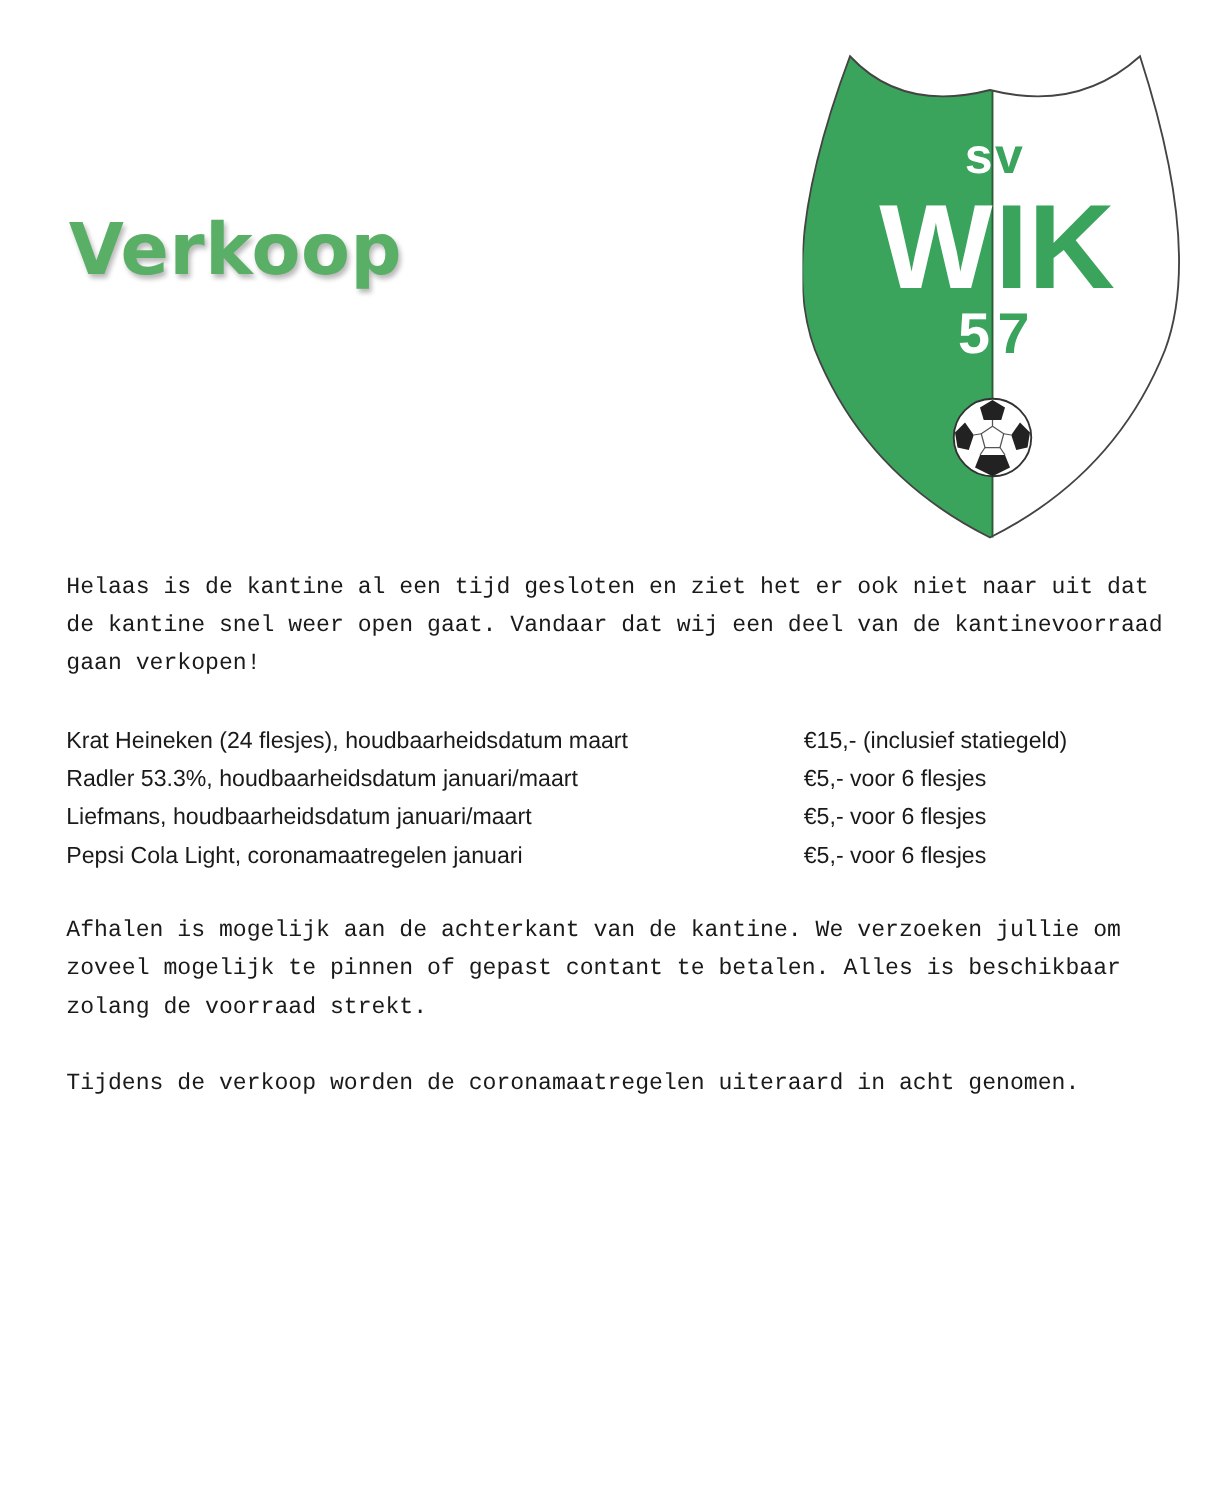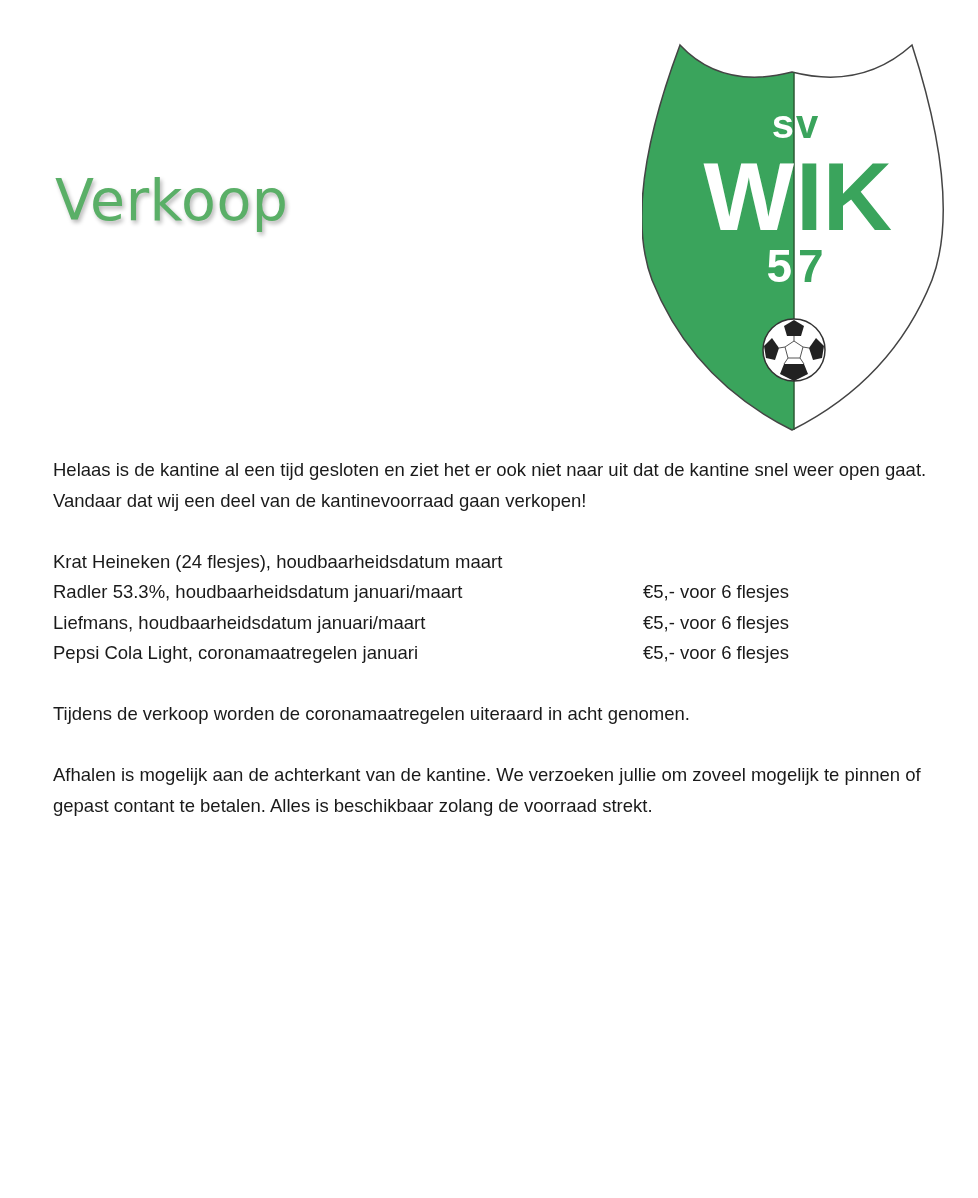--- a/index.html
+++ b/index.html
@@ -14,21 +14,21 @@
       overflow: hidden;
       font-family: "Liberation Sans", "DejaVu Sans", sans-serif;
       color: #1a1a1a;
     }
     .title {
       position: absolute;
       left: 55px;
       top: 150px;
       margin: 0;
       font-family: "DejaVu Sans", "Liberation Sans", sans-serif;
-      font-weight: normal;
+      font-weight: bold;
       font-size: 57px;
       line-height: 100px;
       color: #5aaf67;
       text-shadow: 2px 3px 4px rgba(0,0,0,0.28);
       letter-spacing: 0.5px;
     }
     .title span { display: block; }
     .logo {
       position: absolute;
       left: 642px;
@@ -40,20 +40,21 @@
       position: absolute;
       left: 53px;
       top: 455px;
       width: 880px;
       font-size: 18.5px;
       line-height: 30.5px;
       color: #1a1a1a;
     }
     .content p {
       margin: 0 0 30.5px 0;
+      font-family: Liberation Mono, monospace;
     }
     .items {
       margin: 0 0 30.5px 0;
     }
     .item-row {
       display: flex;
       height: 30.5px;
       gap: 20px;
     }
     .item-name {
@@ -109,30 +110,31 @@
     </g>
   </svg>
 </div>
 
 <div class="content">
   <p>Helaas is de kantine al een tijd gesloten en ziet het er ook niet naar uit dat de kantine snel weer open gaat.  Vandaar dat wij een deel van de kantinevoorraad gaan verkopen!</p>
 
   <div class="items">
     <div class="item-row">
       <span class="item-name">Krat Heineken (24 flesjes), houdbaarheidsdatum maart</span>
+      <span class="item-price">€15,- (inclusief statiegeld)</span>
     </div>
     <div class="item-row">
       <span class="item-name">Radler 53.3%, houdbaarheidsdatum januari/maart</span>
       <span class="item-price">€5,- voor 6 flesjes</span>
     </div>
     <div class="item-row">
       <span class="item-name">Liefmans, houdbaarheidsdatum januari/maart</span>
       <span class="item-price">€5,- voor 6 flesjes</span>
     </div>
     <div class="item-row">
       <span class="item-name">Pepsi Cola Light, coronamaatregelen januari</span>
       <span class="item-price">€5,- voor 6 flesjes</span>
     </div>
   </div>
 
+  <p>Afhalen is mogelijk aan de achterkant van de kantine. We verzoeken jullie om zoveel mogelijk te pinnen of gepast contant te betalen. Alles is beschikbaar zolang de voorraad strekt.</p>
   <p>Tijdens de verkoop worden de coronamaatregelen uiteraard in acht genomen.</p>
-  <p>Afhalen is mogelijk aan de achterkant van de kantine. We verzoeken jullie om zoveel mogelijk te pinnen of gepast contant te betalen. Alles is beschikbaar zolang de voorraad strekt.</p>
 </div>
 
 </body></html>

